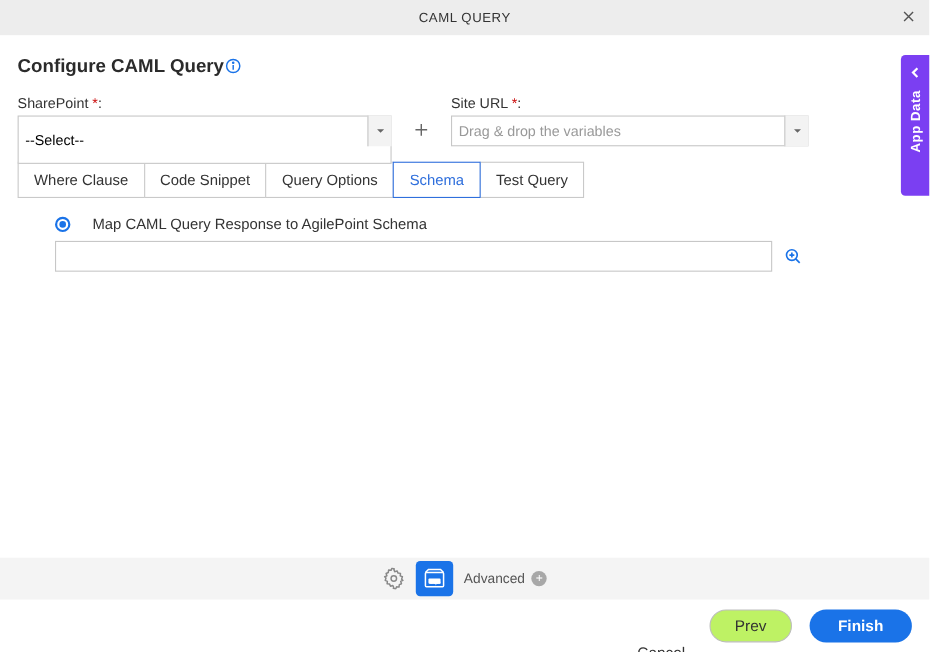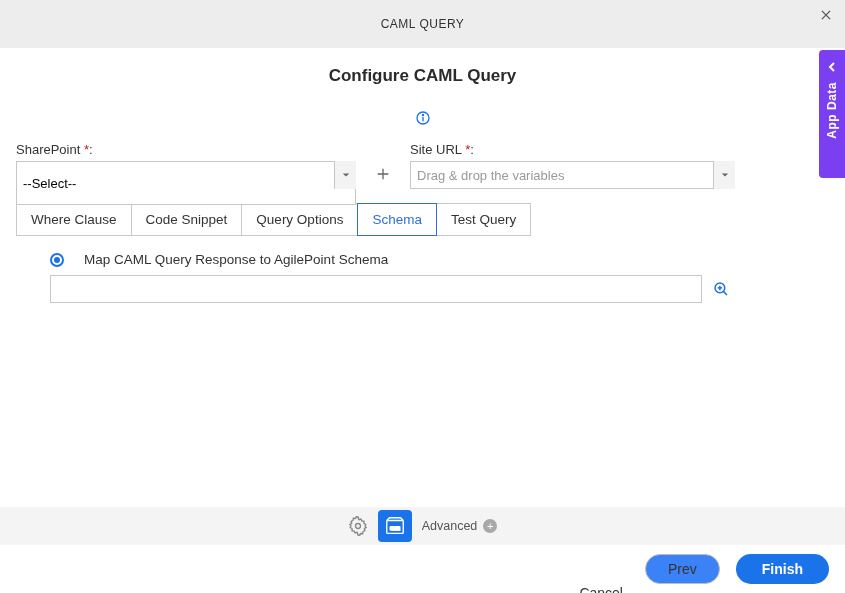--- a/index.html
+++ b/index.html
@@ -1,25 +1,25 @@
 <!DOCTYPE html>
 <html><head>
 <meta charset="utf-8">
 <style>
 * { box-sizing: border-box; margin: 0; padding: 0; font-family: -apple-system, BlinkMacSystemFont, "Segoe UI", Arial, sans-serif; }
 body { width: 845px; height: 593px; background: #fff; position: relative; overflow: hidden; }
 
-.header { height: 48px; background: #ededed; display: flex; align-items: center; justify-content: center; position: relative; }
+.header { height: 32px; background: #ededed; display: flex; align-items: center; justify-content: center; position: relative; }
 .header-title { font-size: 12px; color: #333; letter-spacing: 0.5px; }
 .header-close { position: absolute; right: 8px; top: 4px; width: 22px; height: 22px; display: flex; align-items: center; justify-content: center; cursor: pointer; color: #555; }
 .header-close svg { width: 14px; height: 14px; }
 
 .content { padding: 18px 16px 0 16px; }
 
-.page-title-row { display: flex; align-items: center; gap: 24px; margin-bottom: 16px; flex-direction: column; }
+.page-title-row { display: flex; align-items: center; gap: 0; margin-bottom: 16px; }
 .page-title { font-size: 17px; font-weight: 700; color: #2b2b2b; }
 .info-icon { width: 16px; height: 16px; color: #1a73e8; }
 
 .field-row { display: flex; gap: 16px; margin-bottom: 14px; }
 .field-col { display: flex; flex-direction: column; }
 .field-col.left { width: 340px; }
 .field-col.right { width: 325px; }
 .plus-col { display: flex; align-items: flex-end; padding-bottom: 4px; }
 
 .field-label { font-size: 13px; color: #333; margin-bottom: 4px; }
@@ -61,21 +61,21 @@
 
 .footer1 { position: absolute; left: 0; right: 0; bottom: 48px; height: 38px; background: #f4f4f4; display: flex; align-items: center; justify-content: center; gap: 10px; }
 .footer-icon { width: 20px; height: 20px; color: #888; cursor: pointer; }
 .caml-chip { width: 34px; height: 32px; background: #1a73e8; border-radius: 4px; display: flex; align-items: center; justify-content: center; color: #fff; }
 .caml-chip svg { width: 22px; height: 22px; }
 .advanced-wrap { display: flex; align-items: center; gap: 6px; color: #555; font-size: 12.5px; cursor: pointer; }
 .advanced-plus { width: 14px; height: 14px; background: #a8a8a8; border-radius: 50%; display: flex; align-items: center; justify-content: center; color: #fff; font-size: 11px; line-height: 1; }
 
 .footer2 { position: absolute; left: 0; right: 0; bottom: 0; height: 48px; display: flex; align-items: center; justify-content: flex-end; gap: 16px; padding-right: 16px; }
 .btn-cancel { font-size: 14px; color: #333; cursor: pointer; background: none; border: none; margin-right: 6px; margin-top: 48px; }
-.btn-outline { font-size: 14px; color: #333; border: 1px solid #bdbdbd; background: #3b82f6; border-radius: 20px; padding: 6px 22px; cursor: pointer; }
+.btn-outline { font-size: 14px; color: #333; border: 1px solid #bdbdbd; background: #bef264; border-radius: 20px; padding: 6px 22px; cursor: pointer; }
 .btn-primary { font-size: 14px; color: #fff; background: #1a73e8; border: none; border-radius: 20px; padding: 7px 26px; cursor: pointer; font-weight: 600; }
 </style>
 </head>
 <body>
 
 <div class="header">
   <span class="header-title">CAML QUERY</span>
   <div class="header-close">
     <svg viewBox="0 0 24 24" fill="none" stroke="currentColor" stroke-width="2.2">
         <path d="M5 5l14 14M19 5L5 19"></path>

